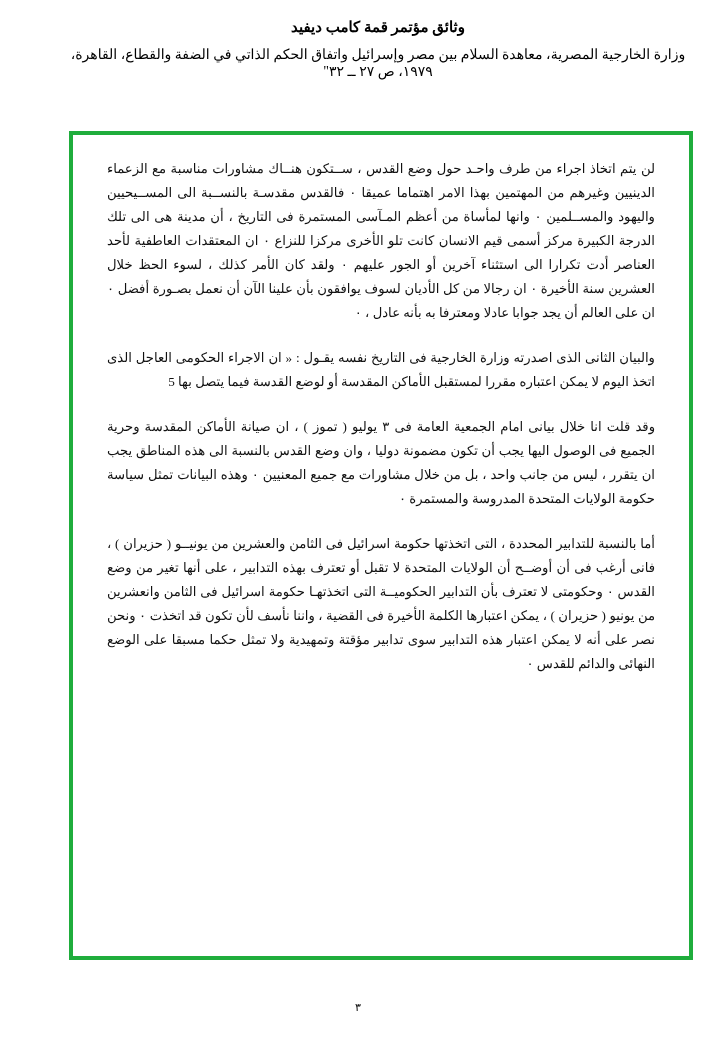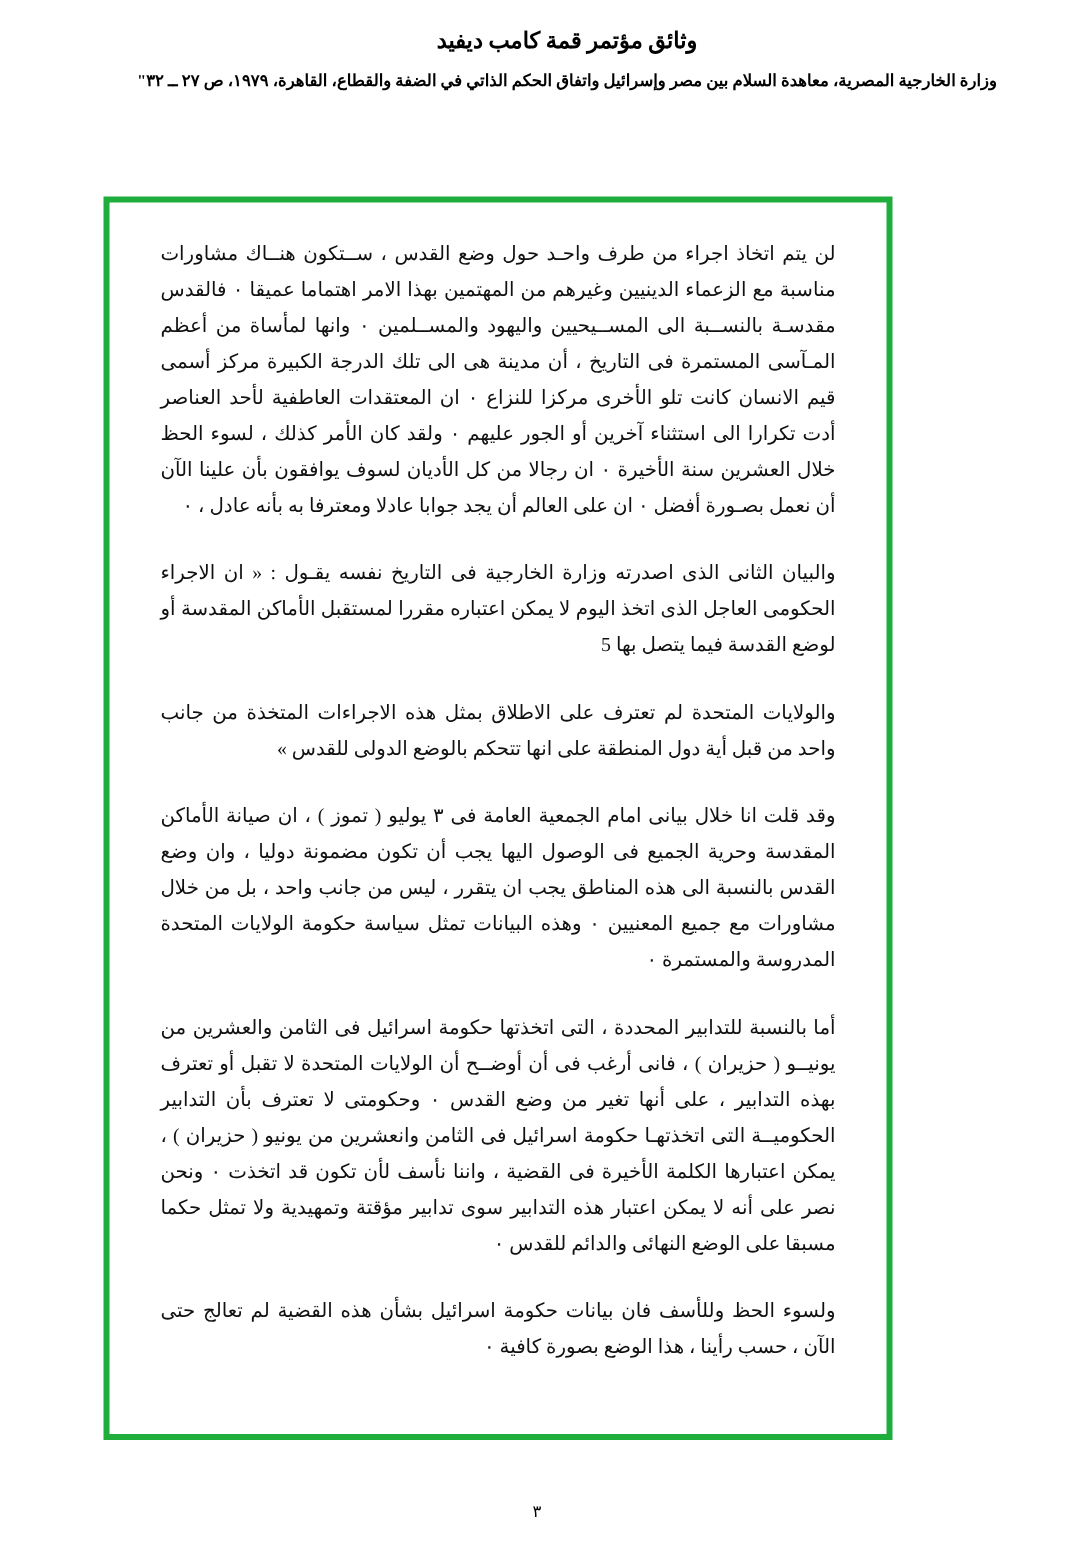--- a/index.html
+++ b/index.html
@@ -37,32 +37,32 @@
   }
   .doc-subtitle {
     font-size: 14.5px;
     font-weight: bold;
     color: #000;
     margin: 0 22px 9px 22px;
     line-height: 1.25;
     direction: rtl;
   }
   .doc-source {
-    font-size: 11px;
-    font-weight: bold;
+    font-size: 14px;
+    font-weight: normal;
     color: #000;
     margin: 0 30px 0 30px;
     line-height: 1.2;
     direction: rtl;
   }
   .frame {
     position: absolute;
     top: 131px;
     left: 69px;
-    width: 526px;
+    width: 624px;
     height: 829px;
     border: 4px solid #1fad3c;
     box-sizing: border-box;
     background: #ffffff;
   }
   .frame-inner {
     padding: 22px 34px 10px 34px;
     box-sizing: border-box;
     height: 100%;
   }
@@ -96,22 +96,20 @@
 
   <div class="header">
     <div class="doc-title">وثائق مؤتمر قمة كامب ديفيد</div>
     <div class="doc-source">وزارة الخارجية المصرية، معاهدة السلام بين مصر وإسرائيل واتفاق الحكم الذاتي في الضفة والقطاع، القاهرة، ١٩٧٩، ص ٢٧ ــ ٣٢"</div>
   </div>
 
   <div class="frame">
     <div class="frame-inner">
       <p class="para">لن يتم اتخاذ اجراء من طرف واحـد حول وضع القدس ، ســتكون هنــاك مشاورات مناسبة مع الزعماء الدينيين وغيرهم من المهتمين بهذا الامر اهتماما عميقا ٠ فالقدس مقدسـة بالنســبة الى المســيحيين واليهود والمســلمين ٠ وانها لمأساة من أعظم المـآسى المستمرة فى التاريخ ، أن مدينة هى الى تلك الدرجة الكبيرة مركز أسمى قيم الانسان كانت تلو الأخرى مركزا للنزاع ٠ ان المعتقدات العاطفية لأحد العناصر أدت تكرارا الى استثناء آخرين أو الجور عليهم ٠ ولقد كان الأمر كذلك ، لسوء الحظ خلال العشرين سنة الأخيرة ٠ ان رجالا من كل الأديان لسوف يوافقون بأن علينا الآن أن نعمل بصـورة أفضل ٠ ان على العالم أن يجد جوابا عادلا ومعترفا به بأنه عادل ، ٠</p>
       <p class="para">والبيان الثانى الذى اصدرته وزارة الخارجية فى التاريخ نفسه يقـول : « ان الاجراء الحكومى العاجل الذى اتخذ اليوم لا يمكن اعتباره مقررا لمستقبل الأماكن المقدسة أو لوضع القدسة فيما يتصل بها 5</p>
-      <p class="para">والولايات المتحدة لم تعترف على الاطلاق بمثل هذه الاجراءات المتخذة من جانب واحد من قبل أية دول المنطقة على انها تتحكم بالوضع الدولى للقدس »</p>
       <p class="para">وقد قلت انا خلال بيانى امام الجمعية العامة فى ٣ يوليو ( تموز ) ، ان صيانة الأماكن المقدسة وحرية الجميع فى الوصول اليها يجب أن تكون مضمونة دوليا ، وان وضع القدس بالنسبة الى هذه المناطق يجب ان يتقرر ، ليس من جانب واحد ، بل من خلال مشاورات مع جميع المعنيين ٠ وهذه البيانات تمثل سياسة حكومة الولايات المتحدة المدروسة والمستمرة ٠</p>
       <p class="para">أما بالنسبة للتدابير المحددة ، التى اتخذتها حكومة اسرائيل فى الثامن والعشرين من يونيــو ( حزيران ) ، فانى أرغب فى أن أوضــح أن الولايات المتحدة لا تقبل أو تعترف بهذه التدابير ، على أنها تغير من وضع القدس ٠ وحكومتى لا تعترف بأن التدابير الحكوميــة التى اتخذتهـا حكومة اسرائيل فى الثامن وانعشرين من يونيو ( حزيران ) ، يمكن اعتبارها الكلمة الأخيرة فى القضية ، واننا نأسف لأن تكون قد اتخذت ٠ ونحن نصر على أنه لا يمكن اعتبار هذه التدابير سوى تدابير مؤقتة وتمهيدية ولا تمثل حكما مسبقا على الوضع النهائى والدائم للقدس ٠</p>
-      <p class="para">ولسوء الحظ وللأسف فان بيانات حكومة اسرائيل بشأن هذه القضية لم تعالج حتى الآن ، حسب رأينا ، هذا الوضع بصورة كافية ٠</p>
     </div>
   </div>
 
   <div class="page-number">٣</div>
 
 </div>
 
 </body></html>

